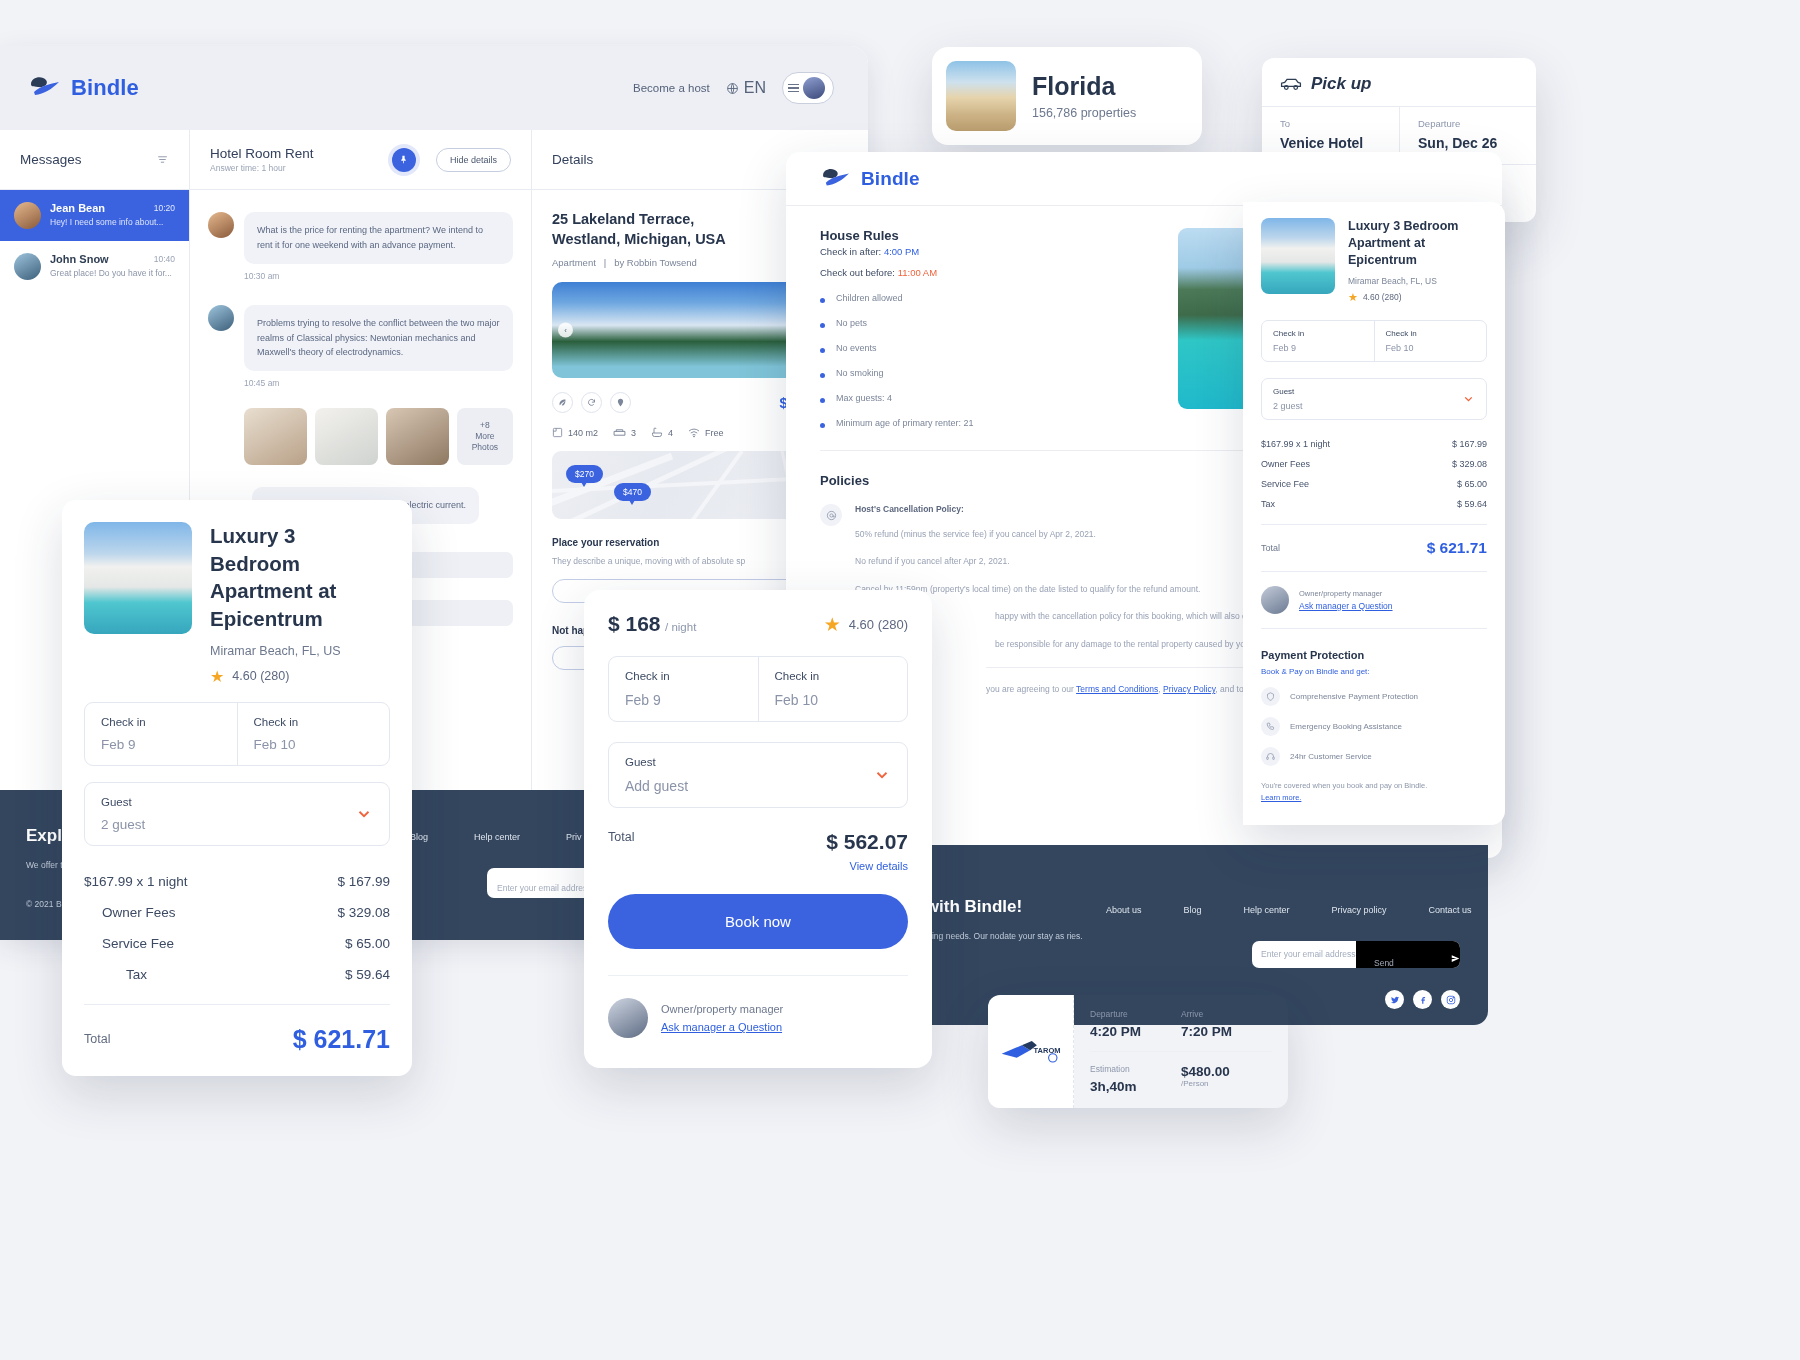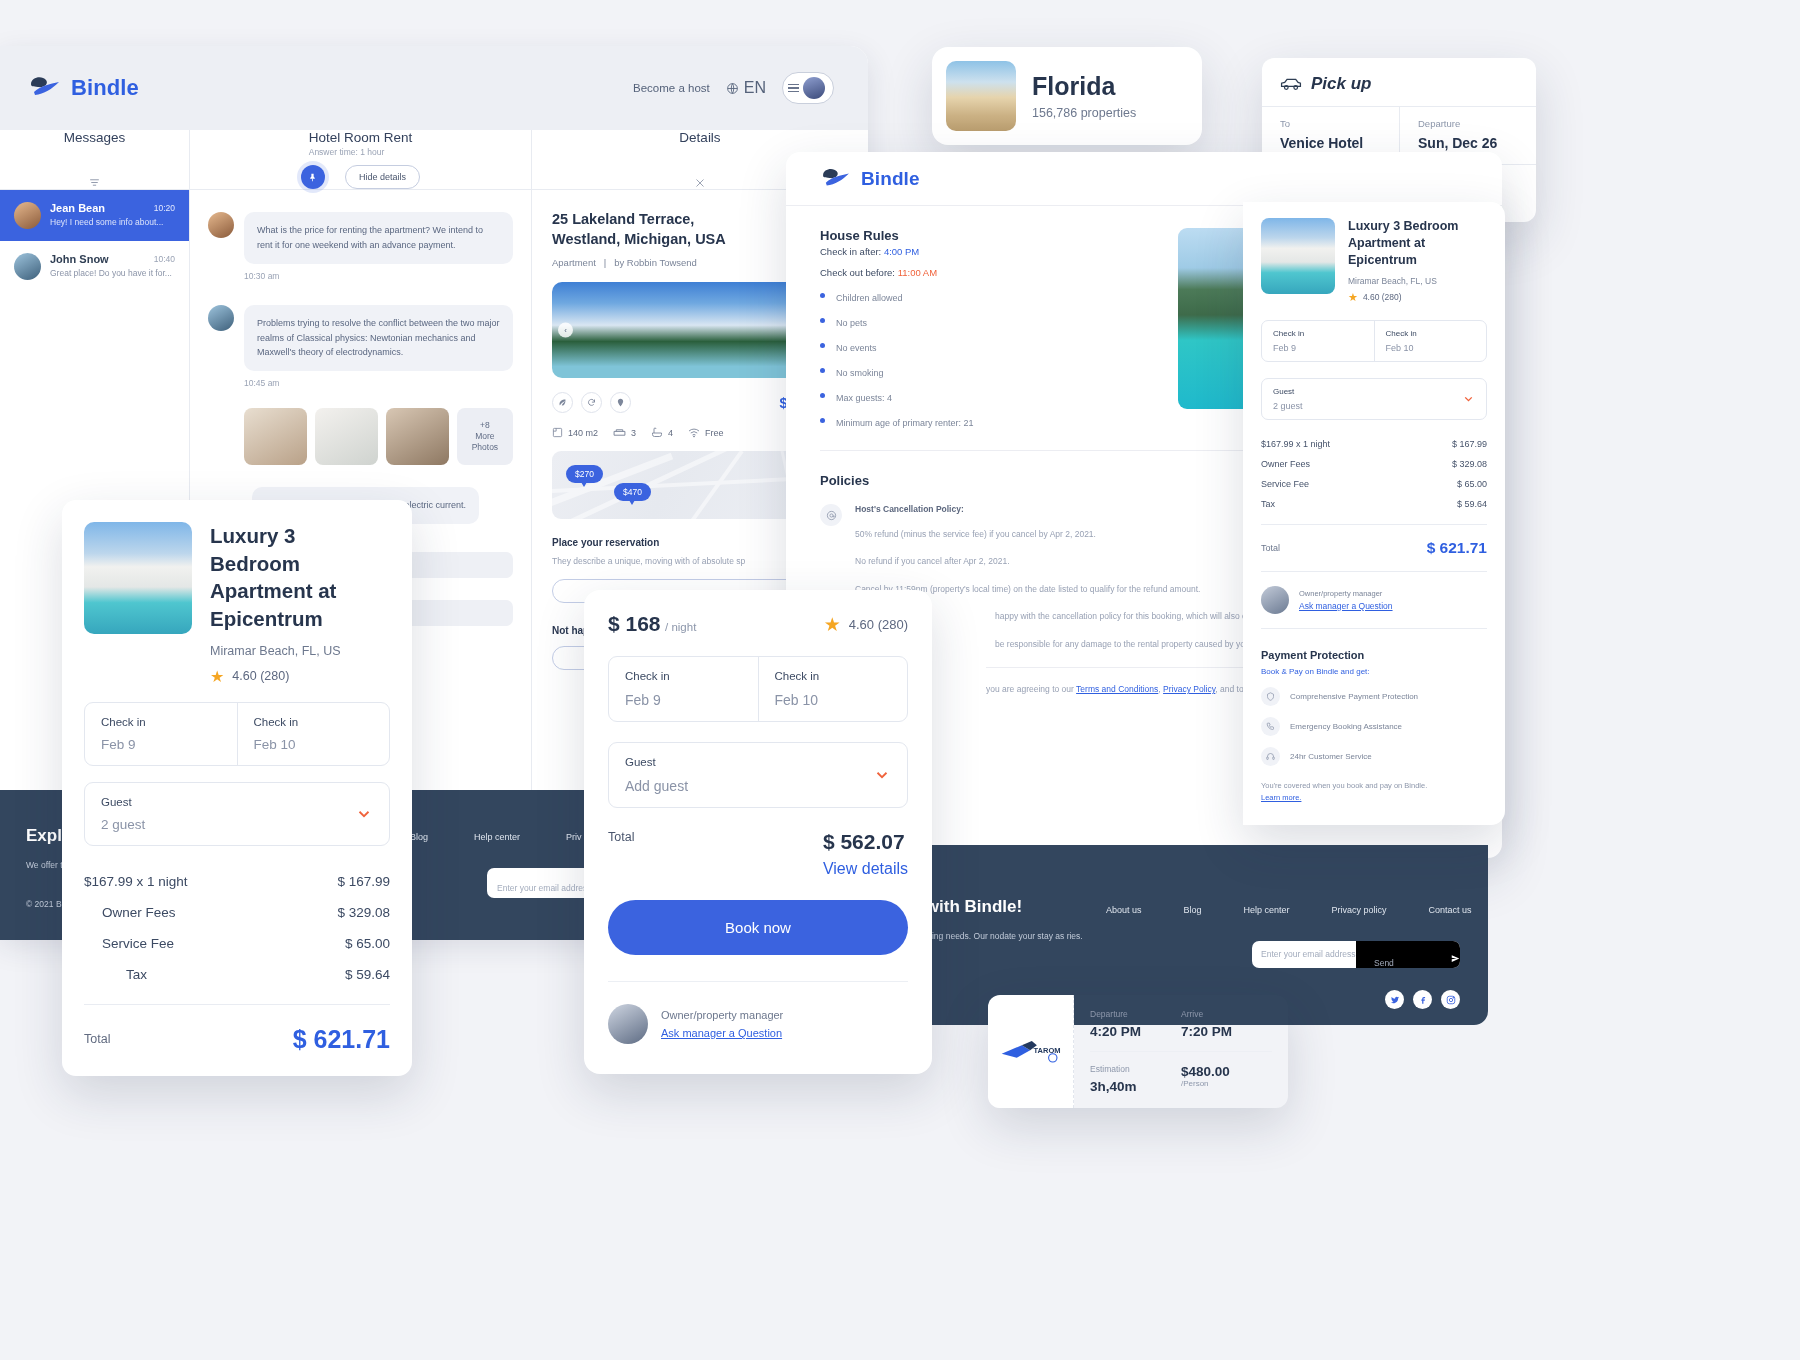--- a/index.html
+++ b/index.html
@@ -43,21 +43,21 @@
     width: 22px; height: 22px; border-radius: 50%;
     background: linear-gradient(160deg,#8f9fd0,#3b4a7a);
   }
 
   #messages-body { display: flex; height: 806px; }
   .col-threads { width: 190px; border-right: 1px solid #e8ebf1; }
   .col-chat    { width: 342px; border-right: 1px solid #e8ebf1; }
   .col-details { width: 336px; }
 
   .col-head { height: 60px; border-bottom: 1px solid #e8ebf1; display: flex;
-              align-items: center; justify-content: space-between; padding: 0 20px; flex-direction: column; }
+              align-items: center; justify-content: space-between; padding: 0 20px; }
   .col-head-title { font-size: 13.5px; color: #334man; color: #33415c; font-weight: 400; }
   .col-head-sub { font-size: 8.5px; color: #9aa3b5; margin-top: 2px; }
 
   .thread { display: flex; gap: 9px; padding: 12px 14px; align-items: flex-start; }
   .thread.active { background: #3b63df; color: #fff; }
   .thread .av { width: 27px; height: 27px; border-radius: 50%; flex: 0 0 27px; }
   .thread .nm { font-size: 11px; font-weight: 600; }
   .thread .pv { font-size: 8.5px; margin-top: 3px; color: #8b94a8; }
   .thread.active .pv { color: #dce3fb; }
   .thread .tm { font-size: 8.5px; color: #9aa3b5; }
@@ -147,21 +147,21 @@
   
   #rules-page { left: 786px; top: 152px; width: 716px; height: 706px; border-radius: 14px; overflow:hidden; }
   #rules-head { height: 54px; border-bottom: 1px solid #ecedf2; display:flex; align-items:center; padding: 0 34px; }
   .rules-body { padding: 22px 34px 0; display:flex; gap: 28px; }
   .rules-left { width: 330px; }
   .h-sect { font-size: 13px; font-weight: 700; color:#27354d; }
   .chk-line { font-size: 9.5px; color:#3c4a63; margin-top: 10px; }
   .chk-line:nth-of-type(2) { margin-top: 3px; }
   .blue { color:#2f5fe0; }
   .orange { color:#f0633c; }
-  .rule-li { display:flex; align-items:flex-start; gap:11px; font-size: 9px; color:#7b8599; margin-top: 15px; }
+  .rule-li { display:flex; align-items:flex-end; gap:11px; font-size: 9px; color:#7b8599; margin-top: 15px; }
   .dot { width:5px;height:5px;border-radius:50%;background:#3b63df; flex:0 0 5px;}
   .rules-img { flex:1; height: 181px; border-radius: 9px; background-size: cover; }
   .divider { height:1px; background:#ecedf2; margin: 22px 34px; }
   .pol-item { display:flex; gap: 13px; padding: 0 34px; }
   .pol-icon { width: 22px; height:22px; border-radius:50%; background:#f0f2f7;
      display:flex;align-items:center;justify-content:center; flex:0 0 22px; }
   .pol-t { font-size: 8.5px; font-weight: 700; color:#5c677e; }
   .pol-p { font-size: 8.5px; color:#98a1b4; line-height: 1.7; margin-top: 13px; }
   .agree-btn { background:#3b63df; color:#fff; border-radius:8px; font-size:10px;
      padding: 13px 0; width: 150px; text-align:center; }
@@ -218,21 +218,21 @@
   .bn-night { font-size: 11.5px; color:#8d97ab; font-weight: 400; }
   .bn-rate { display:flex; align-items:center; gap:8px; font-size:13px; color:#5d6880;}
   .bn-field-row { display:flex; border:1px solid #e3e7ef; border-radius:9px; margin-top: 20px; }
   .bn-field { flex:1; padding: 13px 16px; }
   .bn-field + .bn-field { border-left:1px solid #e3e7ef; }
   .bn-flab { font-size: 11.5px; color:#3c4a63; }
   .bn-fval { font-size: 14px; color:#8a93a7; margin-top:10px; }
   .bn-total { display:flex; justify-content:space-between; align-items:flex-start; margin-top: 22px;}
   .bn-tlab { font-size:12.5px; color:#4a566e; }
   .bn-tval { font-size: 21px; font-weight:700; color:#27354d; }
-  .bn-vd { font-size:16px; color:#2f5fe0; margin-top: 6px; text-align:right; }
+  .bn-vd { font-size:11px; color:#2f5fe0; margin-top: 6px; text-align:right; }
   .bn-btn { background:#3b63df; color:#fff; border-radius: 28px; text-align:center;
       font-size: 15px; padding: 19px 0; margin-top: 22px; }
   .bn-mgr { display:flex; gap:13px; align-items:center; border-top:1px solid #eceff4;
       margin-top: 26px; padding-top: 22px; }
   .bn-mgr-av { width:40px;height:40px;border-radius:50%;
       background:linear-gradient(150deg,#cfd6e2,#5d6b83); flex:0 0 40px;}
   .bn-mgr-t { font-size: 11px; color:#6d788e; }
   .bn-mgr-l { font-size: 11px; color:#2f5fe0; text-decoration: underline; margin-top: 6px;}
 
   

